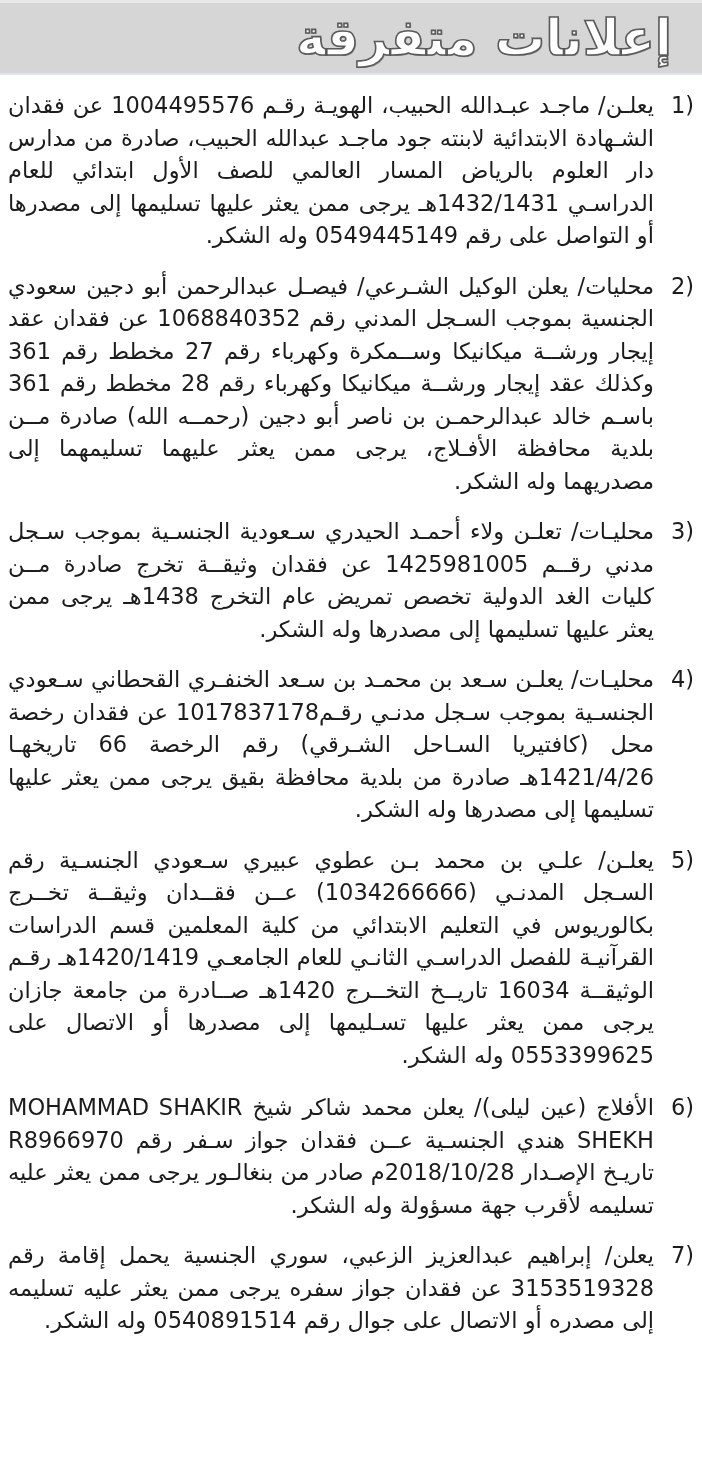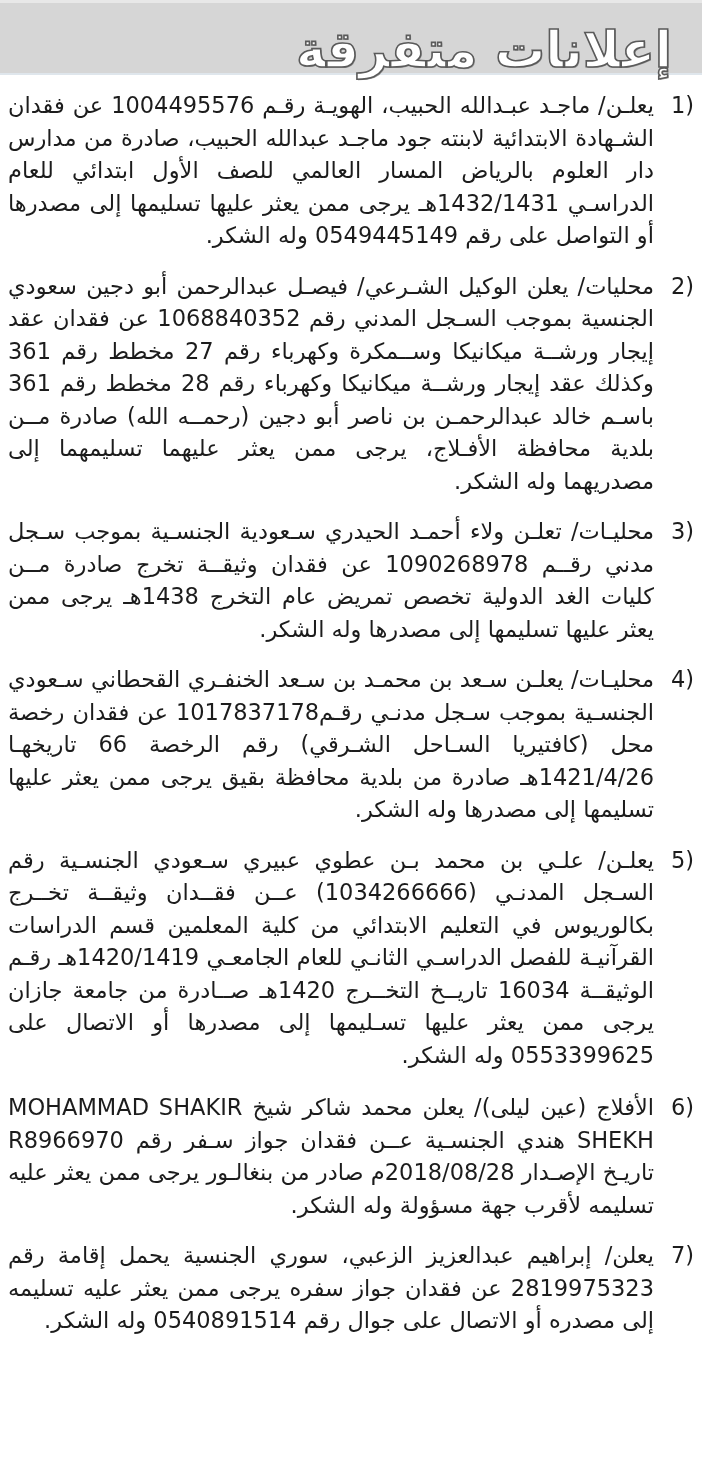--- a/index.html
+++ b/index.html
@@ -29,21 +29,20 @@
       top: 2px;
       font-family: "DejaVu Sans", sans-serif;
       font-weight: bold;
       font-size: 50px;
       line-height: 66px;
       color: #ffffff;
       direction: rtl;
       letter-spacing: -1px;
       -webkit-text-stroke: 1.6px #5a5a5a;
       text-shadow: 1px 1px 0 #9a9a9a;
-      margin-top: 12px;
     }
     .ads {
       direction: rtl;
       padding: 14px 8px 0 8px;
     }
     .ad {
       position: relative;
       font-size: 22.5px;
       line-height: 32.5px;
       text-align: justify;
@@ -82,31 +81,31 @@
   <div class="ad">
     <span class="ad-number">1)</span>
     <span class="ad-text">يعلـن/ ماجـد عبـدالله الحبيب، الهويـة رقـم 1004495576 عن فقدان الشـهادة الابتدائية لابنته جود ماجـد عبدالله الحبيب، صادرة من مدارس دار العلوم بالرياض المسار العالمي للصف الأول ابتدائي للعام الدراسـي 1432/1431هـ يرجى ممن يعثر عليها تسليمها إلى مصدرها أو التواصل على رقم 0549445149 وله الشكر.</span>
   </div>
   <div class="ad">
     <span class="ad-number">2)</span>
     <span class="ad-text">محليات/ يعلن الوكيل الشـرعي/ فيصـل عبدالرحمن أبو دجين سعودي الجنسية بموجب السـجل المدني رقم 1068840352 عن فقدان عقد إيجار ورشــة ميكانيكا وســمكرة وكهرباء رقم 27 مخطط رقم 361 وكذلك عقد إيجار ورشــة ميكانيكا وكهرباء رقم 28 مخطط رقم 361 باسـم خالد عبدالرحمـن بن ناصر أبو دجين (رحمــه الله) صادرة مــن بلدية محافظة الأفـلاج، يرجى ممن يعثر عليهما تسليمهما إلى مصدريهما وله الشكر.</span>
   </div>
   <div class="ad">
     <span class="ad-number">3)</span>
-    <span class="ad-text">محليـات/ تعلـن ولاء أحمـد الحيدري سـعودية الجنسـية بموجب سـجل مدني رقــم 1090268978 عن فقدان وثيقــة تخرج صادرة مــن كليات الغد الدولية تخصص تمريض عام التخرج 1438هـ يرجى ممن يعثر عليها تسليمها إلى مصدرها وله الشكر.</span>
+    <span class="ad-text">محليـات/ تعلـن ولاء أحمـد الحيدري سـعودية الجنسـية بموجب سـجل مدني رقــم 1425981005 عن فقدان وثيقــة تخرج صادرة مــن كليات الغد الدولية تخصص تمريض عام التخرج 1438هـ يرجى ممن يعثر عليها تسليمها إلى مصدرها وله الشكر.</span>
   </div>
   <div class="ad">
     <span class="ad-number">4)</span>
     <span class="ad-text">محليـات/ يعلـن سـعد بن محمـد بن سـعد الخنفـري القحطاني سـعودي الجنسـية بموجب سـجل مدنـي رقـم1017837178 عن فقدان رخصة محل (كافتيريا السـاحل الشـرقي) رقم الرخصة 66 تاريخهـا 1421/4/26هـ صادرة من بلدية محافظة بقيق يرجى ممن يعثر عليها تسليمها إلى مصدرها وله الشكر.</span>
   </div>
   <div class="ad">
     <span class="ad-number">5)</span>
     <span class="ad-text">يعلـن/ علـي بن محمد بـن عطوي عبيري سـعودي الجنسـية رقم السـجل المدنـي (1034266666) عــن فقــدان وثيقــة تخــرج بكالوريوس في التعليم الابتدائي من كلية المعلمين قسم الدراسات القرآنيـة للفصل الدراسـي الثانـي للعام الجامعـي 1420/1419هـ رقـم الوثيقــة 16034 تاريــخ التخــرج 1420هـ صــادرة من جامعة جازان يرجى ممن يعثر عليها تسـليمها إلى مصدرها أو الاتصال على 0553399625 وله الشكر.</span>
   </div>
   <div class="ad">
     <span class="ad-number">6)</span>
-    <span class="ad-text">الأفلاج (عين ليلى)/ يعلن محمد شاكر شيخ MOHAMMAD SHAKIR SHEKH هندي الجنسـية عــن فقدان جواز سـفر رقم R8966970 تاريـخ الإصـدار 2018/08/28م صادر من بنغالـور يرجى ممن يعثر عليه تسليمه لأقرب جهة مسؤولة وله الشكر.</span>
+    <span class="ad-text">الأفلاج (عين ليلى)/ يعلن محمد شاكر شيخ MOHAMMAD SHAKIR SHEKH هندي الجنسـية عــن فقدان جواز سـفر رقم R8966970 تاريـخ الإصـدار 2018/10/28م صادر من بنغالـور يرجى ممن يعثر عليه تسليمه لأقرب جهة مسؤولة وله الشكر.</span>
   </div>
   <div class="ad">
     <span class="ad-number">7)</span>
-    <span class="ad-text">يعلن/ إبراهيم عبدالعزيز الزعبي، سوري الجنسية يحمل إقامة رقم 2819975323 عن فقدان جواز سفره يرجى ممن يعثر عليه تسليمه إلى مصدره أو الاتصال على جوال رقم 0540891514 وله الشكر.</span>
+    <span class="ad-text">يعلن/ إبراهيم عبدالعزيز الزعبي، سوري الجنسية يحمل إقامة رقم 3153519328 عن فقدان جواز سفره يرجى ممن يعثر عليه تسليمه إلى مصدره أو الاتصال على جوال رقم 0540891514 وله الشكر.</span>
   </div>
 </div>
 
 </body></html>

